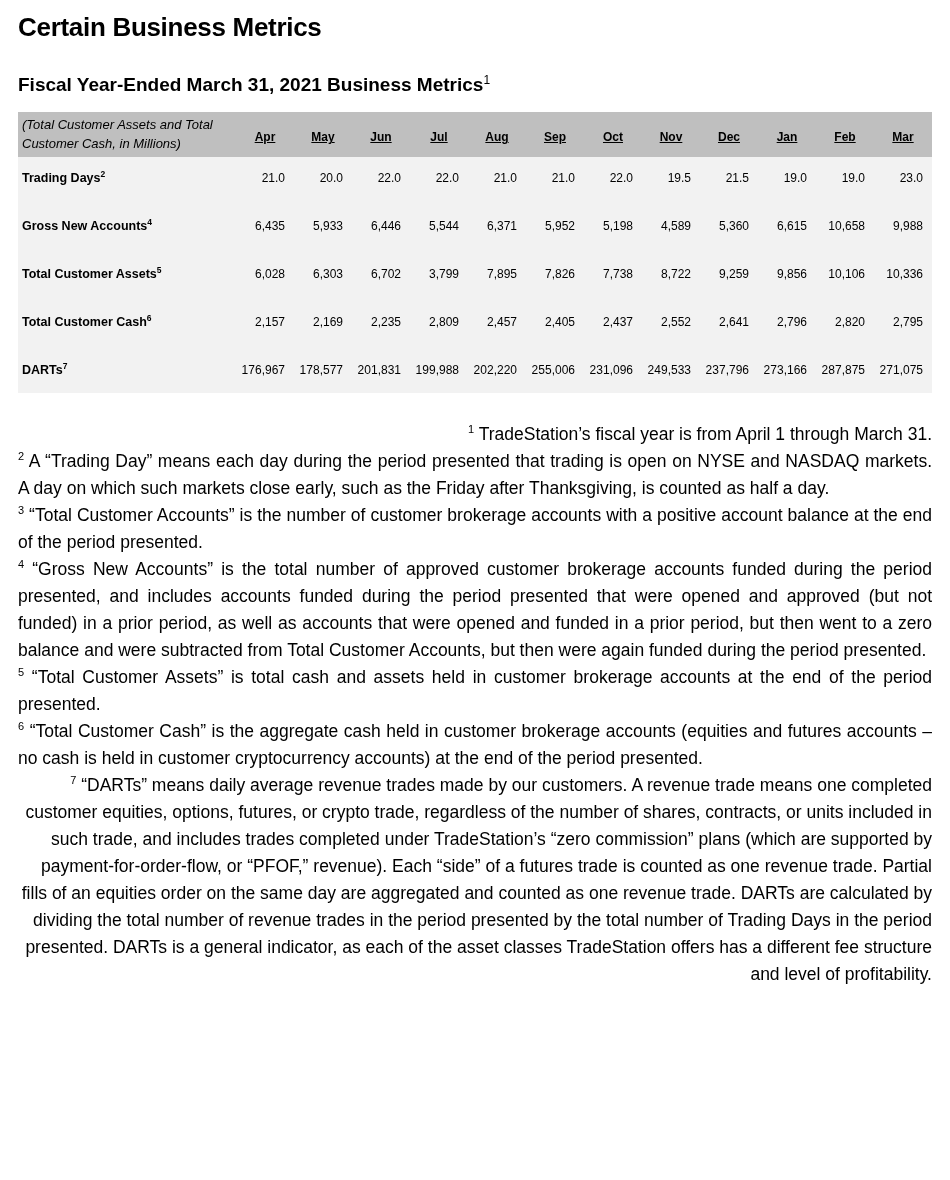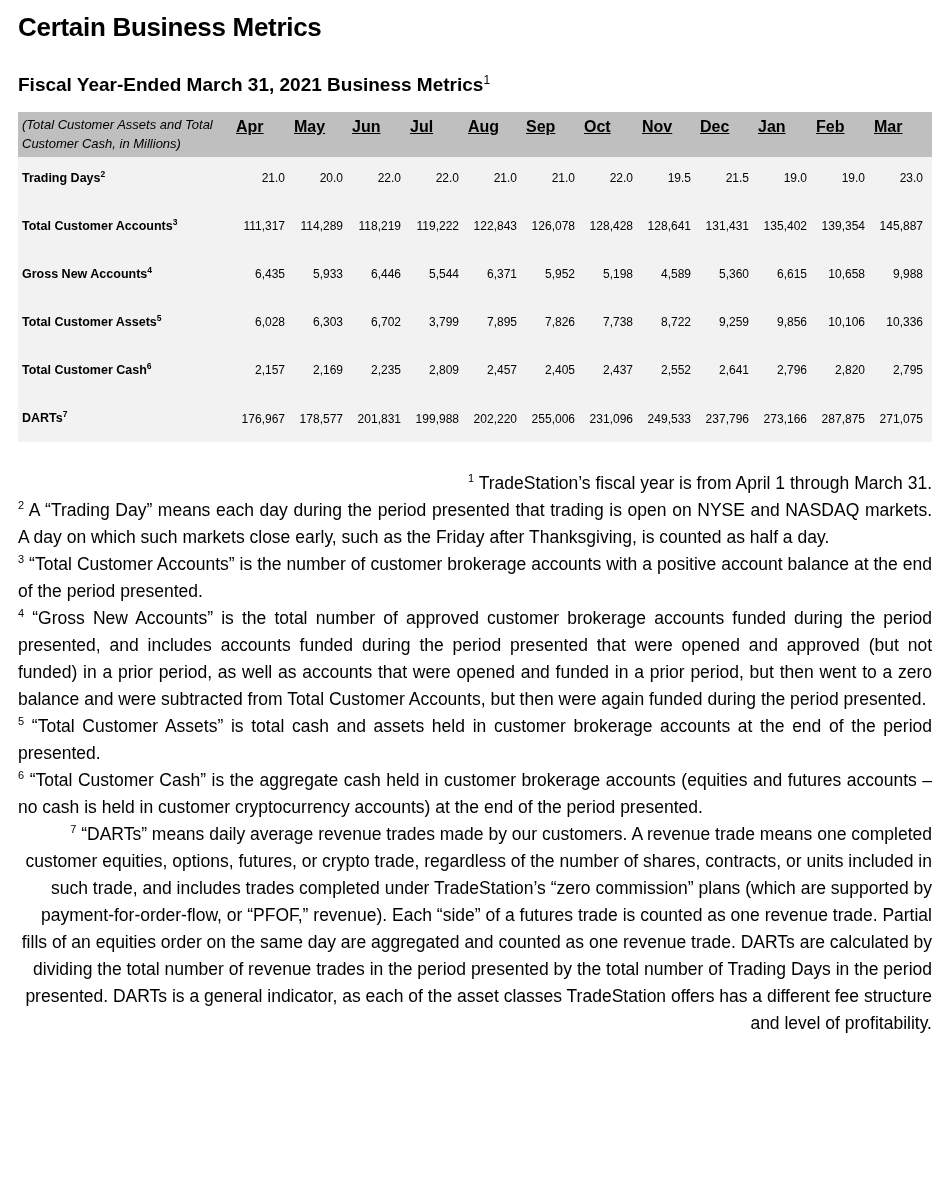--- a/index.html
+++ b/index.html
@@ -39,24 +39,24 @@
     text-align: left;
     font-style: italic;
     font-weight: 400;
     font-size: 13px;
     line-height: 1.4;
     padding: 4px 8px 4px 4px;
     vertical-align: top;
   }
   th.month-cell {
     font-weight: 700;
-    font-size: 16px;
-    text-align: left;
+    font-size: 12px;
+    text-align: center;
     vertical-align: top;
-    padding-top: 6px;
+    padding-top: 18px;
   }
   th.month-cell .u { text-decoration: underline; }
 
   th.row-label {
     text-align: left;
     font-weight: 700;
     font-size: 12.5px;
     padding: 26px 4px 6px 4px;
     vertical-align: bottom;
     white-space: nowrap;
@@ -124,35 +124,20 @@
           <td>21.0</td>
           <td>21.0</td>
           <td>22.0</td>
           <td>19.5</td>
           <td>21.5</td>
           <td>19.0</td>
           <td>19.0</td>
           <td>23.0</td>
         </tr>
         <tr>
-          <th class="row-label">Total Customer Accounts<sup>3</sup></th>
-          <td>111,317</td>
-          <td>114,289</td>
-          <td>118,219</td>
-          <td>119,222</td>
-          <td>122,843</td>
-          <td>126,078</td>
-          <td>128,428</td>
-          <td>128,641</td>
-          <td>131,431</td>
-          <td>135,402</td>
-          <td>139,354</td>
-          <td>145,887</td>
-        </tr>
-        <tr>
           <th class="row-label">Gross New Accounts<sup>4</sup></th>
           <td>6,435</td>
           <td>5,933</td>
           <td>6,446</td>
           <td>5,544</td>
           <td>6,371</td>
           <td>5,952</td>
           <td>5,198</td>
           <td>4,589</td>
           <td>5,360</td>

